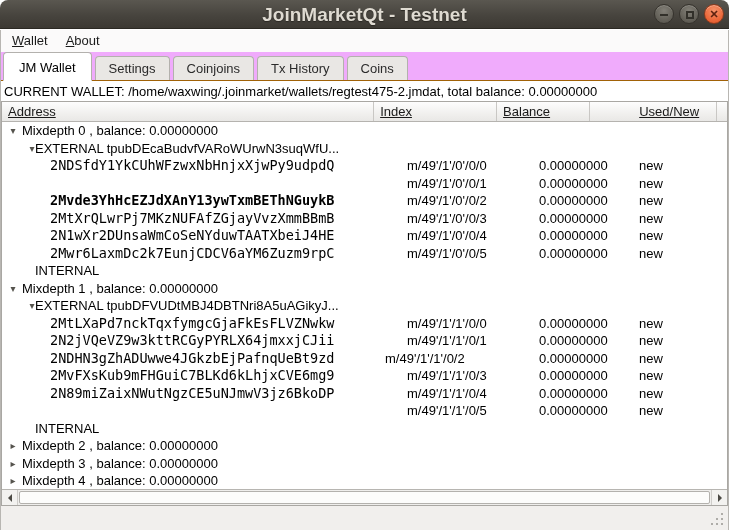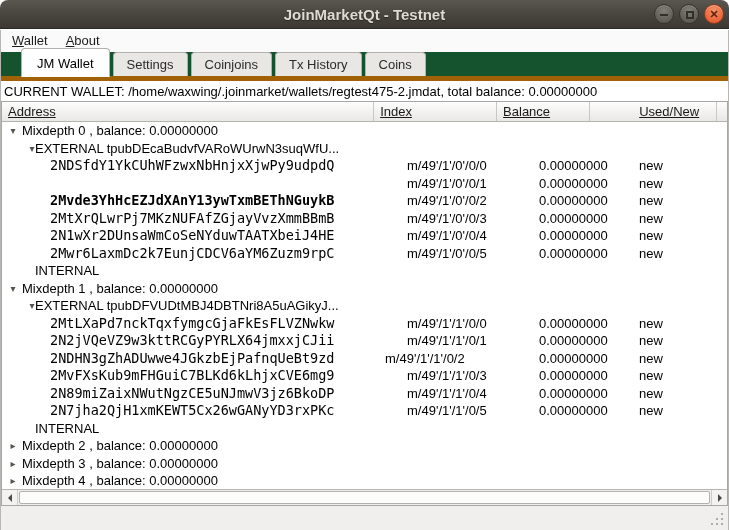--- a/index.html
+++ b/index.html
@@ -5,42 +5,42 @@
   html,body{margin:0;padding:0;background:#ffffff;}
   body{width:729px;height:530px;font-family:"Liberation Sans",sans-serif;font-size:13px;color:#111;-webkit-font-smoothing:antialiased;}
   *{box-sizing:border-box;}
   .window{position:relative;width:729px;height:530px;overflow:hidden;}
 
   
   .titlebar{position:absolute;top:0;left:0;width:729px;height:29px;
     background:linear-gradient(#5a5750,#47443e 55%,#3c3933);
     border-radius:8px 8px 0 0;border-bottom:1px solid #2b2923;}
   .titlebar .title{display:block;text-align:center;line-height:29px;font-weight:bold;
-    color:#dfdbd2;font-size:15px;text-shadow:0 1px 1px #2a2823;}
+    color:#dfdbd2;font-size:19px;text-shadow:0 1px 1px #2a2823;}
   .winbtn{position:absolute;top:4px;width:20px;height:20px;border-radius:50%;cursor:default;}
   .winbtn.gray{background:radial-gradient(circle at 50% 32%,#827f77,#605d55 70%,#55524a);
     border:1px solid #36332d;box-shadow:inset 0 1px 0 rgba(255,255,255,.18);}
   .winbtn.close{background:radial-gradient(circle at 50% 30%,#f6926a,#ec6a3c 60%,#dd5527);
     border:1px solid #8e3a1c;box-shadow:inset 0 1px 0 rgba(255,255,255,.35);}
   .winbtn .bar{position:absolute;left:5px;top:9px;width:8px;height:2px;background:#32302a;}
   .winbtn .box{position:absolute;left:6px;top:6px;width:8px;height:8px;border:2px solid #32302a;}
   .winbtn .ex{position:absolute;left:0;top:0;width:100%;height:100%;line-height:18px;
     text-align:center;font-size:11px;font-weight:bold;color:#5e2310;}
   #btn-min{left:654px;} #btn-max{left:679px;} #btn-close{left:704px;}
 
   
   .app{position:absolute;top:30px;left:0;width:729px;height:500px;background:#fbfafa;
     border-left:1px solid #b8b6b2;border-right:1px solid #b8b6b2;border-bottom:1px solid #b8b6b2;}
 
   .menubar{height:22px;padding-left:2px;background:#fbfafa;}
   .menu-item{display:inline-block;padding:3px 9px 2px;color:#1b1b1b;cursor:default;}
   .menu-item .accel{text-decoration:underline;}
 
-  .tabstrip{height:29px;display:flex;align-items:flex-end;padding-left:20px;
-    border-bottom:5px solid #a16207;background:#14532d;position:relative;}
+  .tabstrip{height:29px;display:flex;align-items:flex-end;padding-left:2px;
+    border-bottom:1px solid #a16207;background:#f0abfc;position:relative;}
   .tab{display:inline-block;padding:4px 13px 4px;margin-right:3px;background:#e9e7e4;
     border:1px solid #b3b1ad;border-bottom:none;border-radius:4px 4px 0 0;color:#2b2b2b;
     white-space:nowrap;cursor:default;}
   .tab.active{background:#ffffff;padding:7px 15px 5px;margin-bottom:-1px;z-index:2;
     border-bottom:1px solid #ffffff;color:#000;}
 
   .walletline{height:20px;background:#ffffff;padding:3px 0 0 3px;white-space:nowrap;
     overflow:hidden;color:#000;}
 
   
@@ -195,21 +195,20 @@
             <span class="bal" style="left: 537px;">0.00000000</span>
             <span class="st" style="left: 637px;">new</span>
           </div>
           <div class="trow">
             <span class="addr" style="left: 48px;">2N89miZaixNWutNgzCE5uNJmwV3jz6BkoDP</span>
             <span class="idx" style="left: 405px;">m/49'/1'/1'/0/4</span>
             <span class="bal" style="left: 537px;">0.00000000</span>
             <span class="st" style="left: 637px;">new</span>
           </div>
           <div class="trow">
-            <span class="addr" style="left: 48px;">2N7jha2QjH1xmKEWT5Cx26wGANyYD3rxPKc</span>
             <span class="idx" style="left: 405px;">m/49'/1'/1'/0/5</span>
             <span class="bal" style="left: 537px;">0.00000000</span>
             <span class="st" style="left: 637px;">new</span>
           </div>
           <div class="trow">
             <span class="glabel" style="left: 33px;">INTERNAL</span>
           </div>
           <div class="trow">
             <span class="arrow" style="left: 5px;">▸</span>
             <span class="glabel" style="left: 20px;">Mixdepth 2 , balance: 0.00000000</span>

